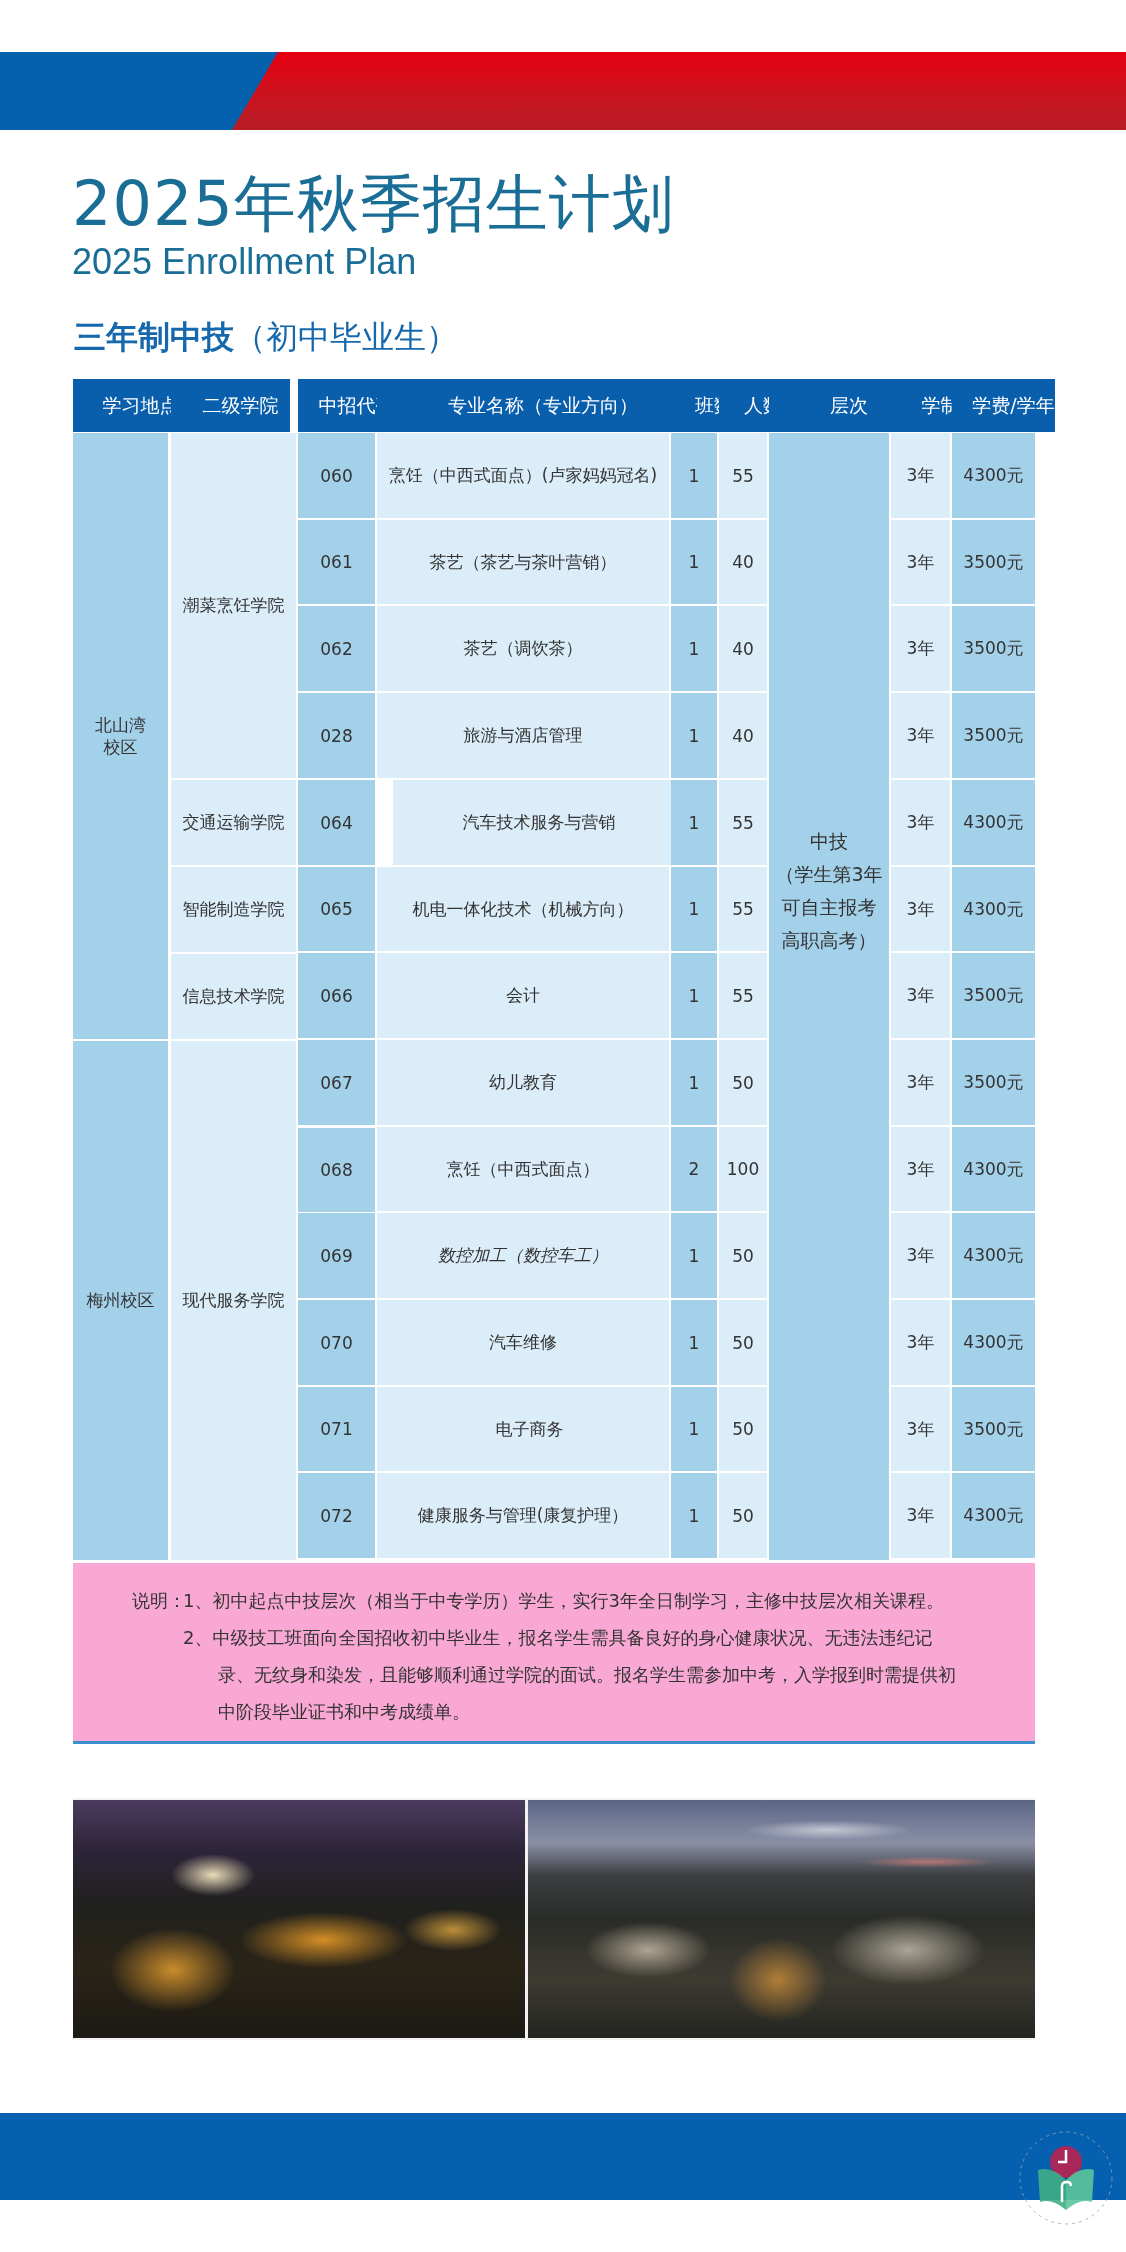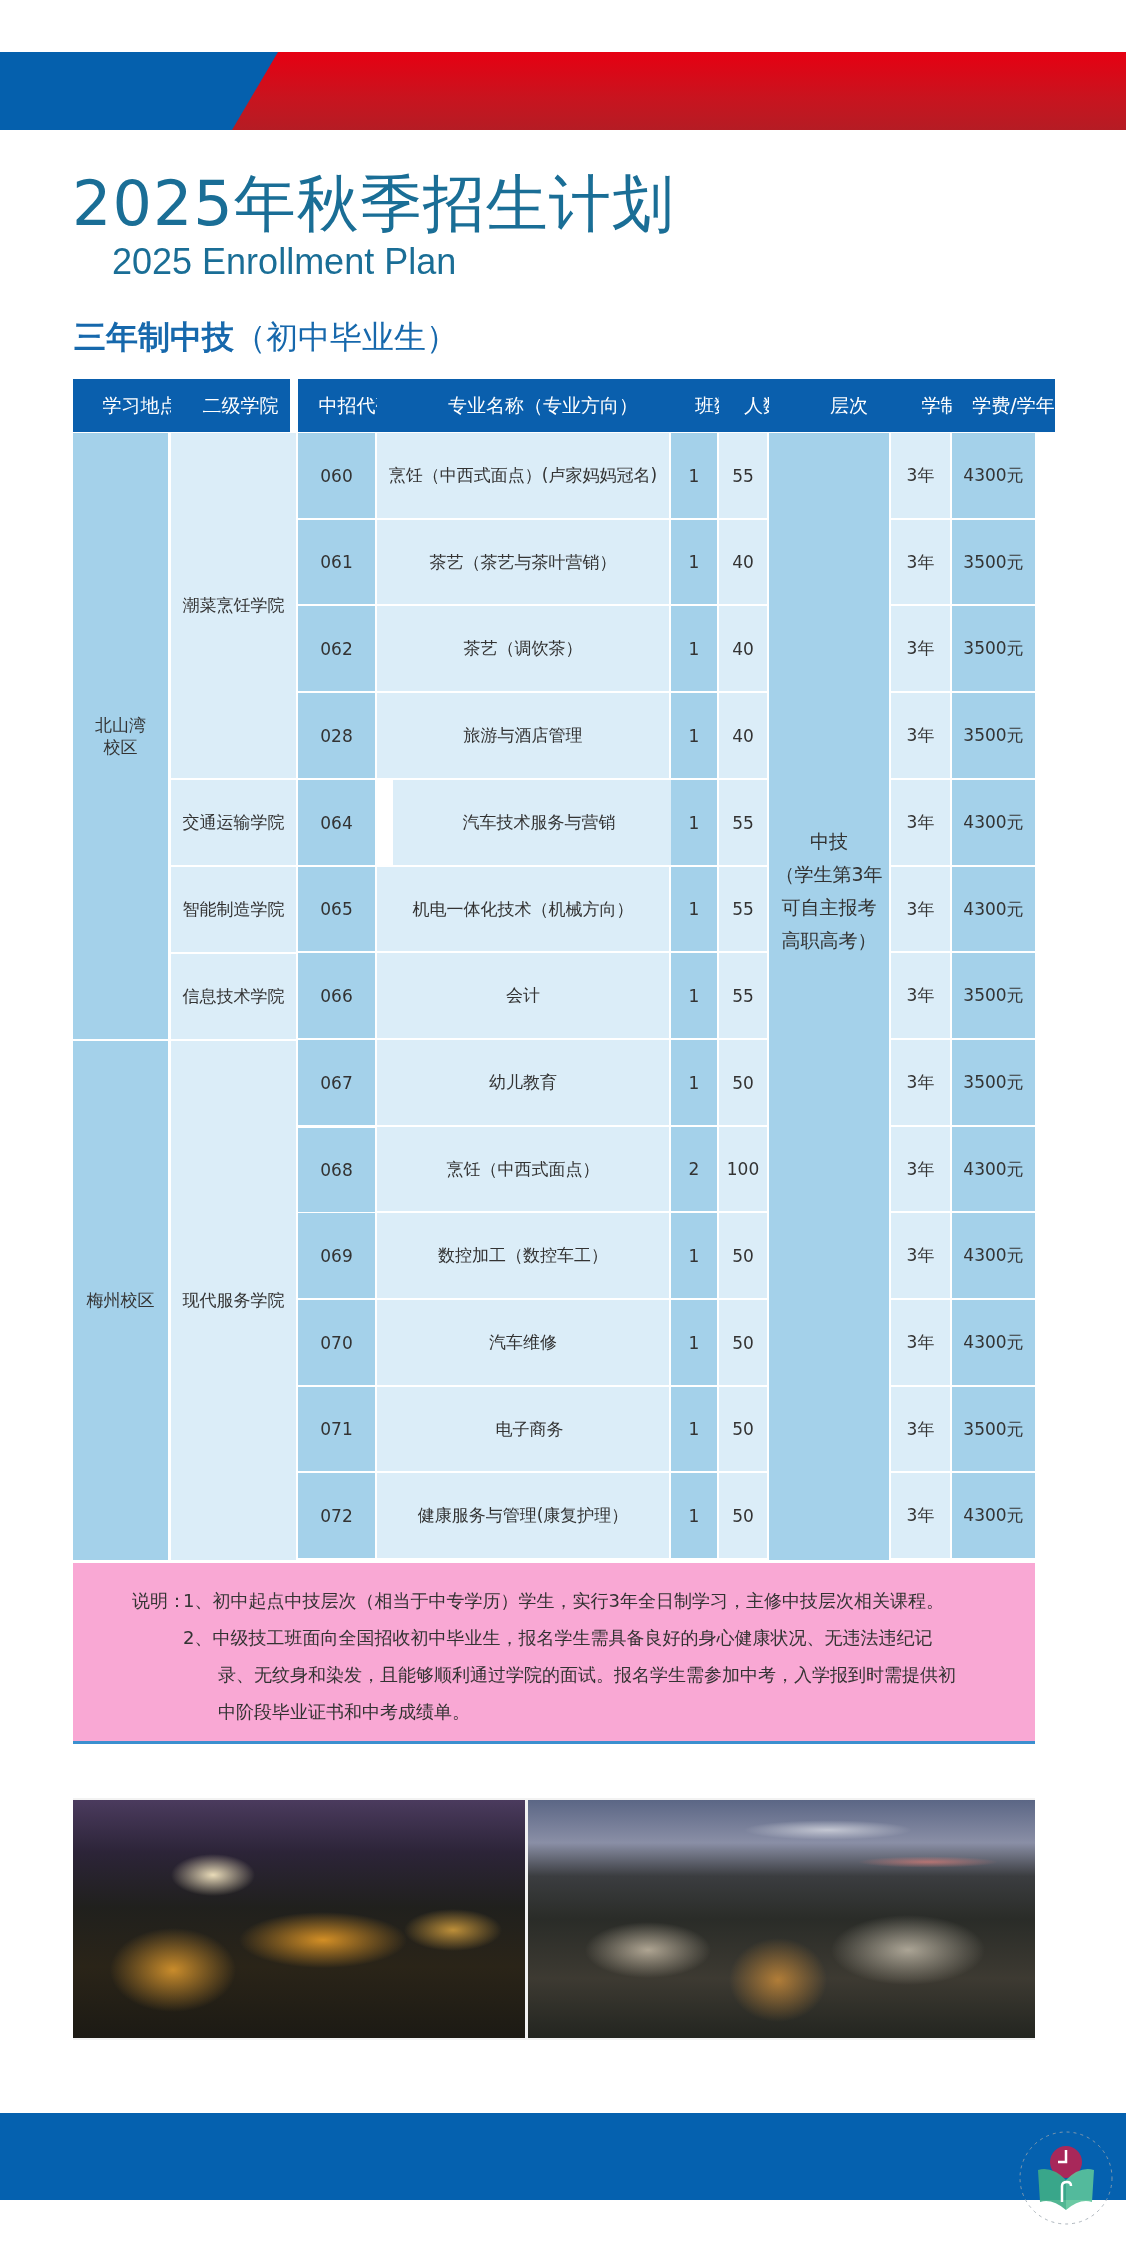--- a/index.html
+++ b/index.html
@@ -11,21 +11,21 @@
   .abs { position: absolute; }
 
   
   .banner { left: 0; top: 52px; width: 1126px; height: 78px; overflow: hidden; }
   .banner .red { position: absolute; inset: 0; background: linear-gradient(180deg, #e60012 0%, #c8141f 60%, #b51c24 100%); }
   .banner .blue { position: absolute; left: 0; top: 0; width: 300px; height: 78px; background: #0560ad;
                   clip-path: polygon(0 0, 278px 0, 232px 78px, 0 78px); }
 
   
   .title-cn { left: 72px; top: 166px; font-size: 62px; color: #1a6e96; letter-spacing: 1px; line-height: 76px; white-space: nowrap; }
-  .title-en { left: 72px; top: 240px; font-family: "Liberation Sans", sans-serif; font-size: 36px; color: #1a6e96; line-height: 44px; white-space: nowrap; margin-left: 40px; }
+  .title-en { left: 72px; top: 240px; font-family: "Liberation Sans", sans-serif; font-size: 36px; color: #1a6e96; line-height: 44px; white-space: nowrap; }
   .section-h { left: 74px; top: 314px; font-size: 32px; line-height: 46px; color: #1668ac; white-space: nowrap; }
   .section-h .bold { font-weight: bold; }
   .section-h .light { font-weight: normal; }
 
   
   .table { left: 73px; top: 379px; width: 962px; }
   .thead { position: absolute; left: 0; top: 0; height: 53px; width: 962px; }
   .th { position: absolute; top: 0; height: 53px; background: #0a5fad; color: #ffffff;
         font-size: 19px; display: flex; align-items: center; justify-content: center; white-space: nowrap; padding-left: 20px; }
   .cell { position: absolute; display: flex; align-items: center; justify-content: center;
@@ -160,21 +160,21 @@
       <div class="cell lt" style="left: 646px; top: 661px; width: 48px; height: 85px;">50</div>
       <div class="cell lt" style="left: 818px; top: 661px; width: 59px; height: 85px;">3年</div>
       <div class="cell med" style="left: 879px; top: 661px; width: 83px; height: 85px;">3500元</div>
       <div class="cell med" style="left: 225px; top: 749px; width: 77px; height: 84px;">068</div>
       <div class="cell lt" style="left: 304px; top: 748px; width: 292px; height: 84px;">烹饪（中西式面点）</div>
       <div class="cell med" style="left: 598px; top: 748px; width: 46px; height: 84px;">2</div>
       <div class="cell lt" style="left: 646px; top: 748px; width: 48px; height: 84px;">100</div>
       <div class="cell lt" style="left: 818px; top: 748px; width: 59px; height: 84px;">3年</div>
       <div class="cell med" style="left: 879px; top: 748px; width: 83px; height: 84px;">4300元</div>
       <div class="cell med" style="left: 225px; top: 834px; width: 77px; height: 85px;">069</div>
-      <div class="cell lt" style="left: 304px; top: 834px; width: 292px; height: 85px;">数控加工（数控车工）</div>
+      <div class="cell lt" style="left: 304px; top: 834px; width: 292px; height: 85px; font-style: italic;">数控加工（数控车工）</div>
       <div class="cell med" style="left: 598px; top: 834px; width: 46px; height: 85px;">1</div>
       <div class="cell lt" style="left: 646px; top: 834px; width: 48px; height: 85px;">50</div>
       <div class="cell lt" style="left: 818px; top: 834px; width: 59px; height: 85px;">3年</div>
       <div class="cell med" style="left: 879px; top: 834px; width: 83px; height: 85px;">4300元</div>
       <div class="cell med" style="left: 225px; top: 921px; width: 77px; height: 85px;">070</div>
       <div class="cell lt" style="left: 304px; top: 921px; width: 292px; height: 85px;">汽车维修</div>
       <div class="cell med" style="left: 598px; top: 921px; width: 46px; height: 85px;">1</div>
       <div class="cell lt" style="left: 646px; top: 921px; width: 48px; height: 85px;">50</div>
       <div class="cell lt" style="left: 818px; top: 921px; width: 59px; height: 85px;">3年</div>
       <div class="cell med" style="left: 879px; top: 921px; width: 83px; height: 85px;">4300元</div>

